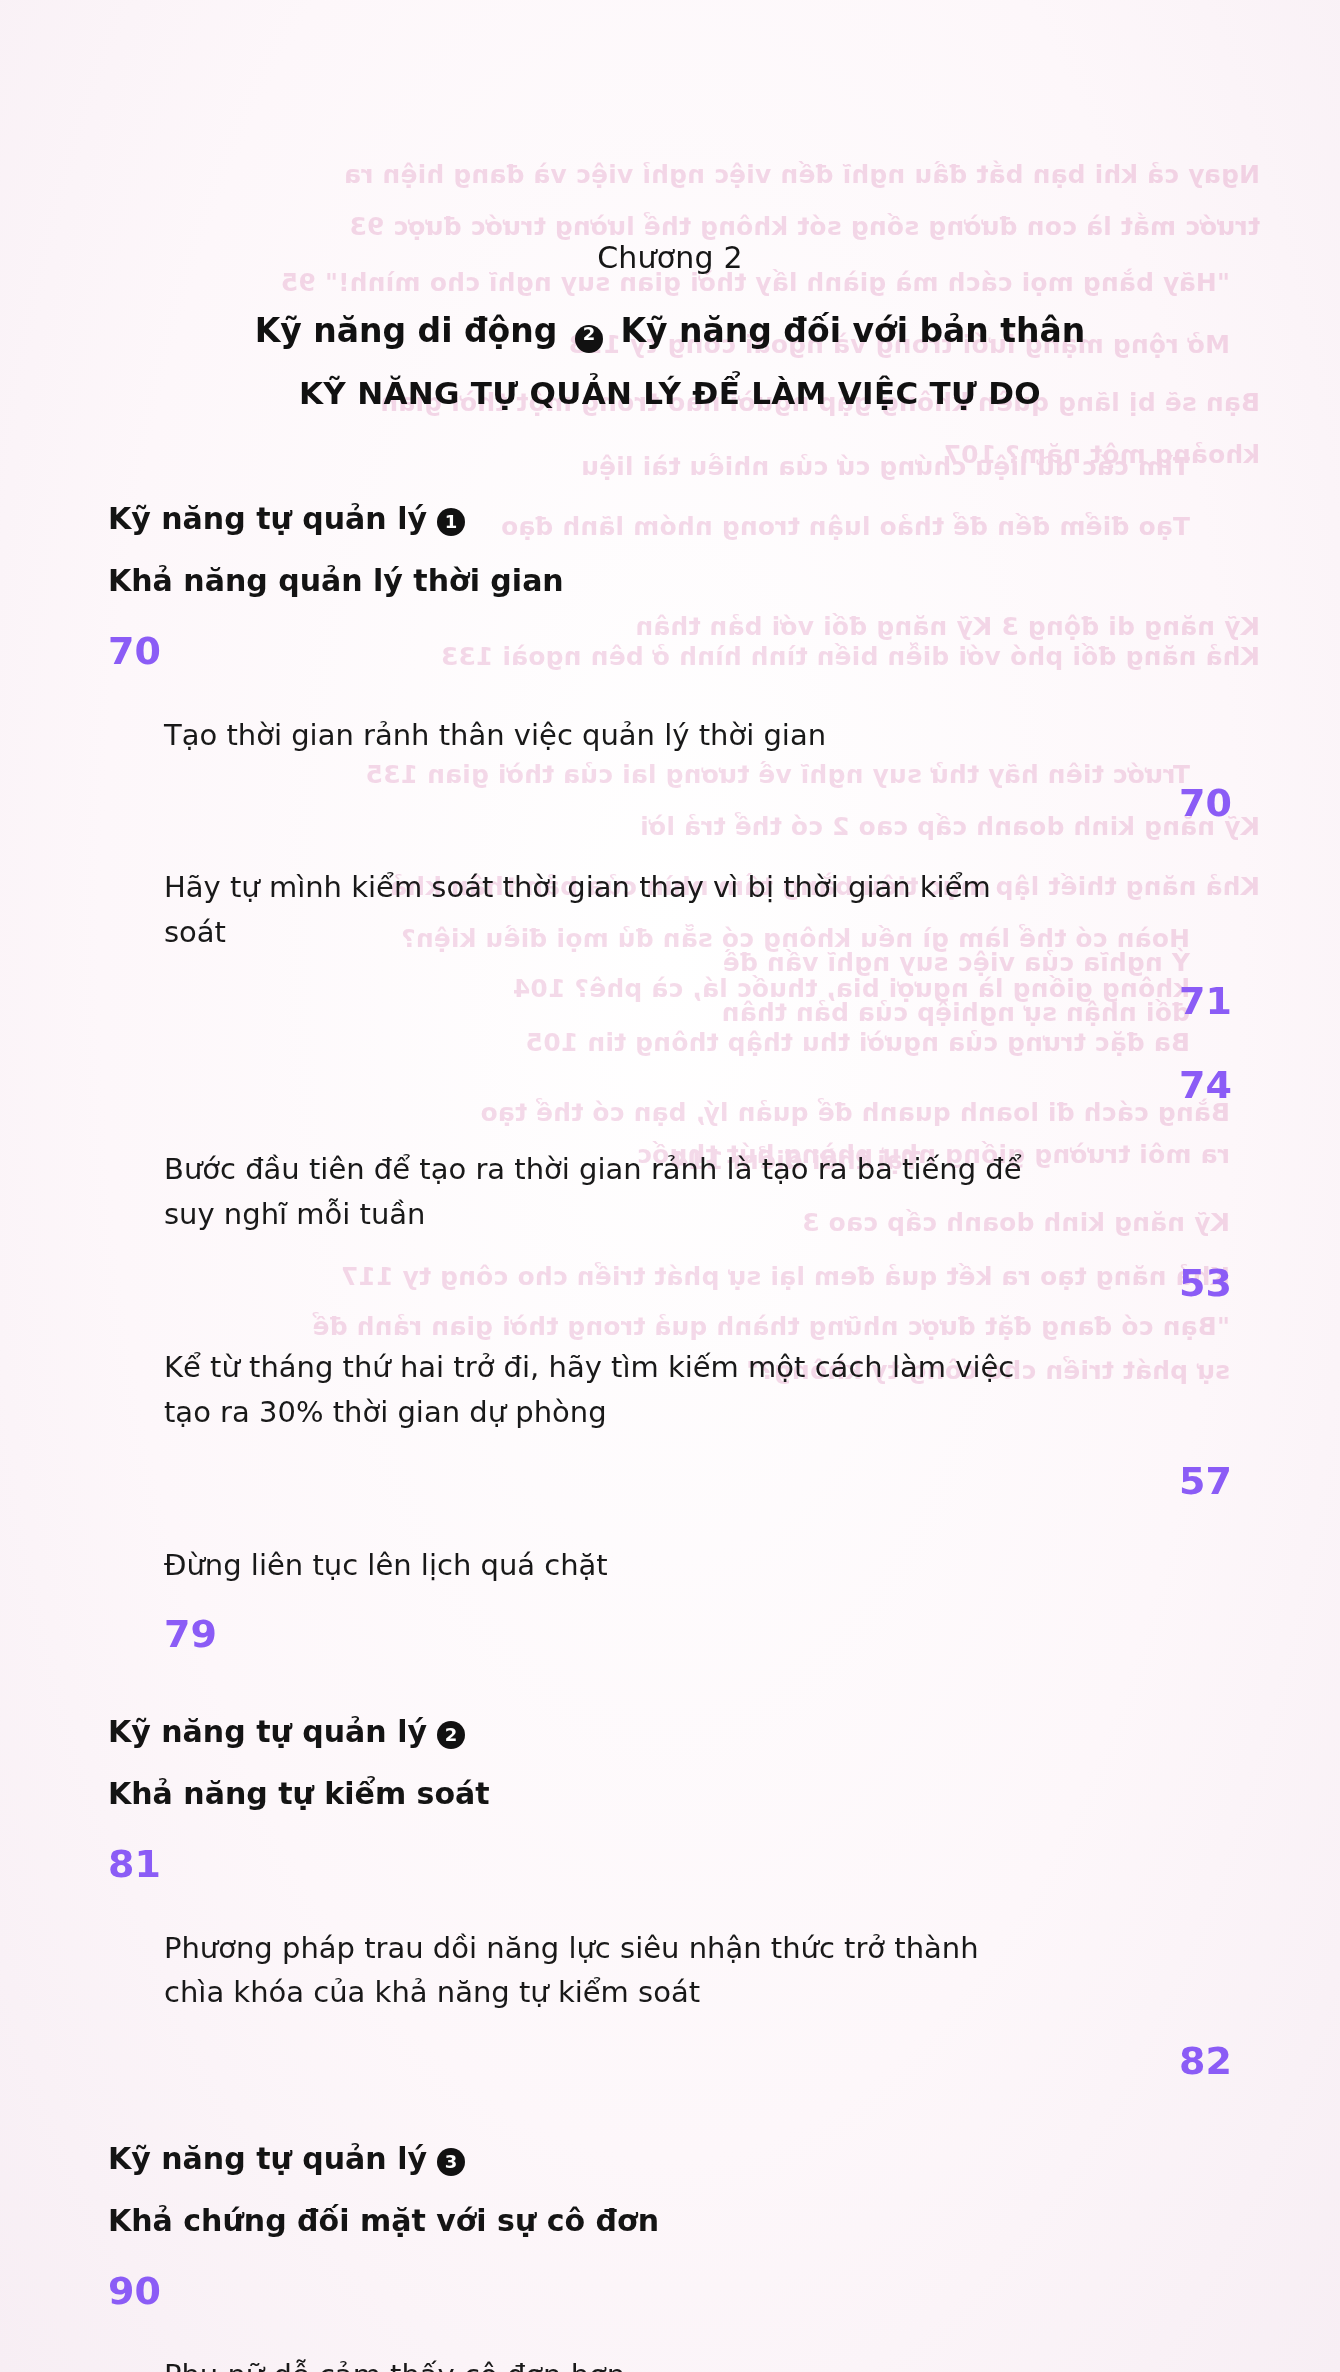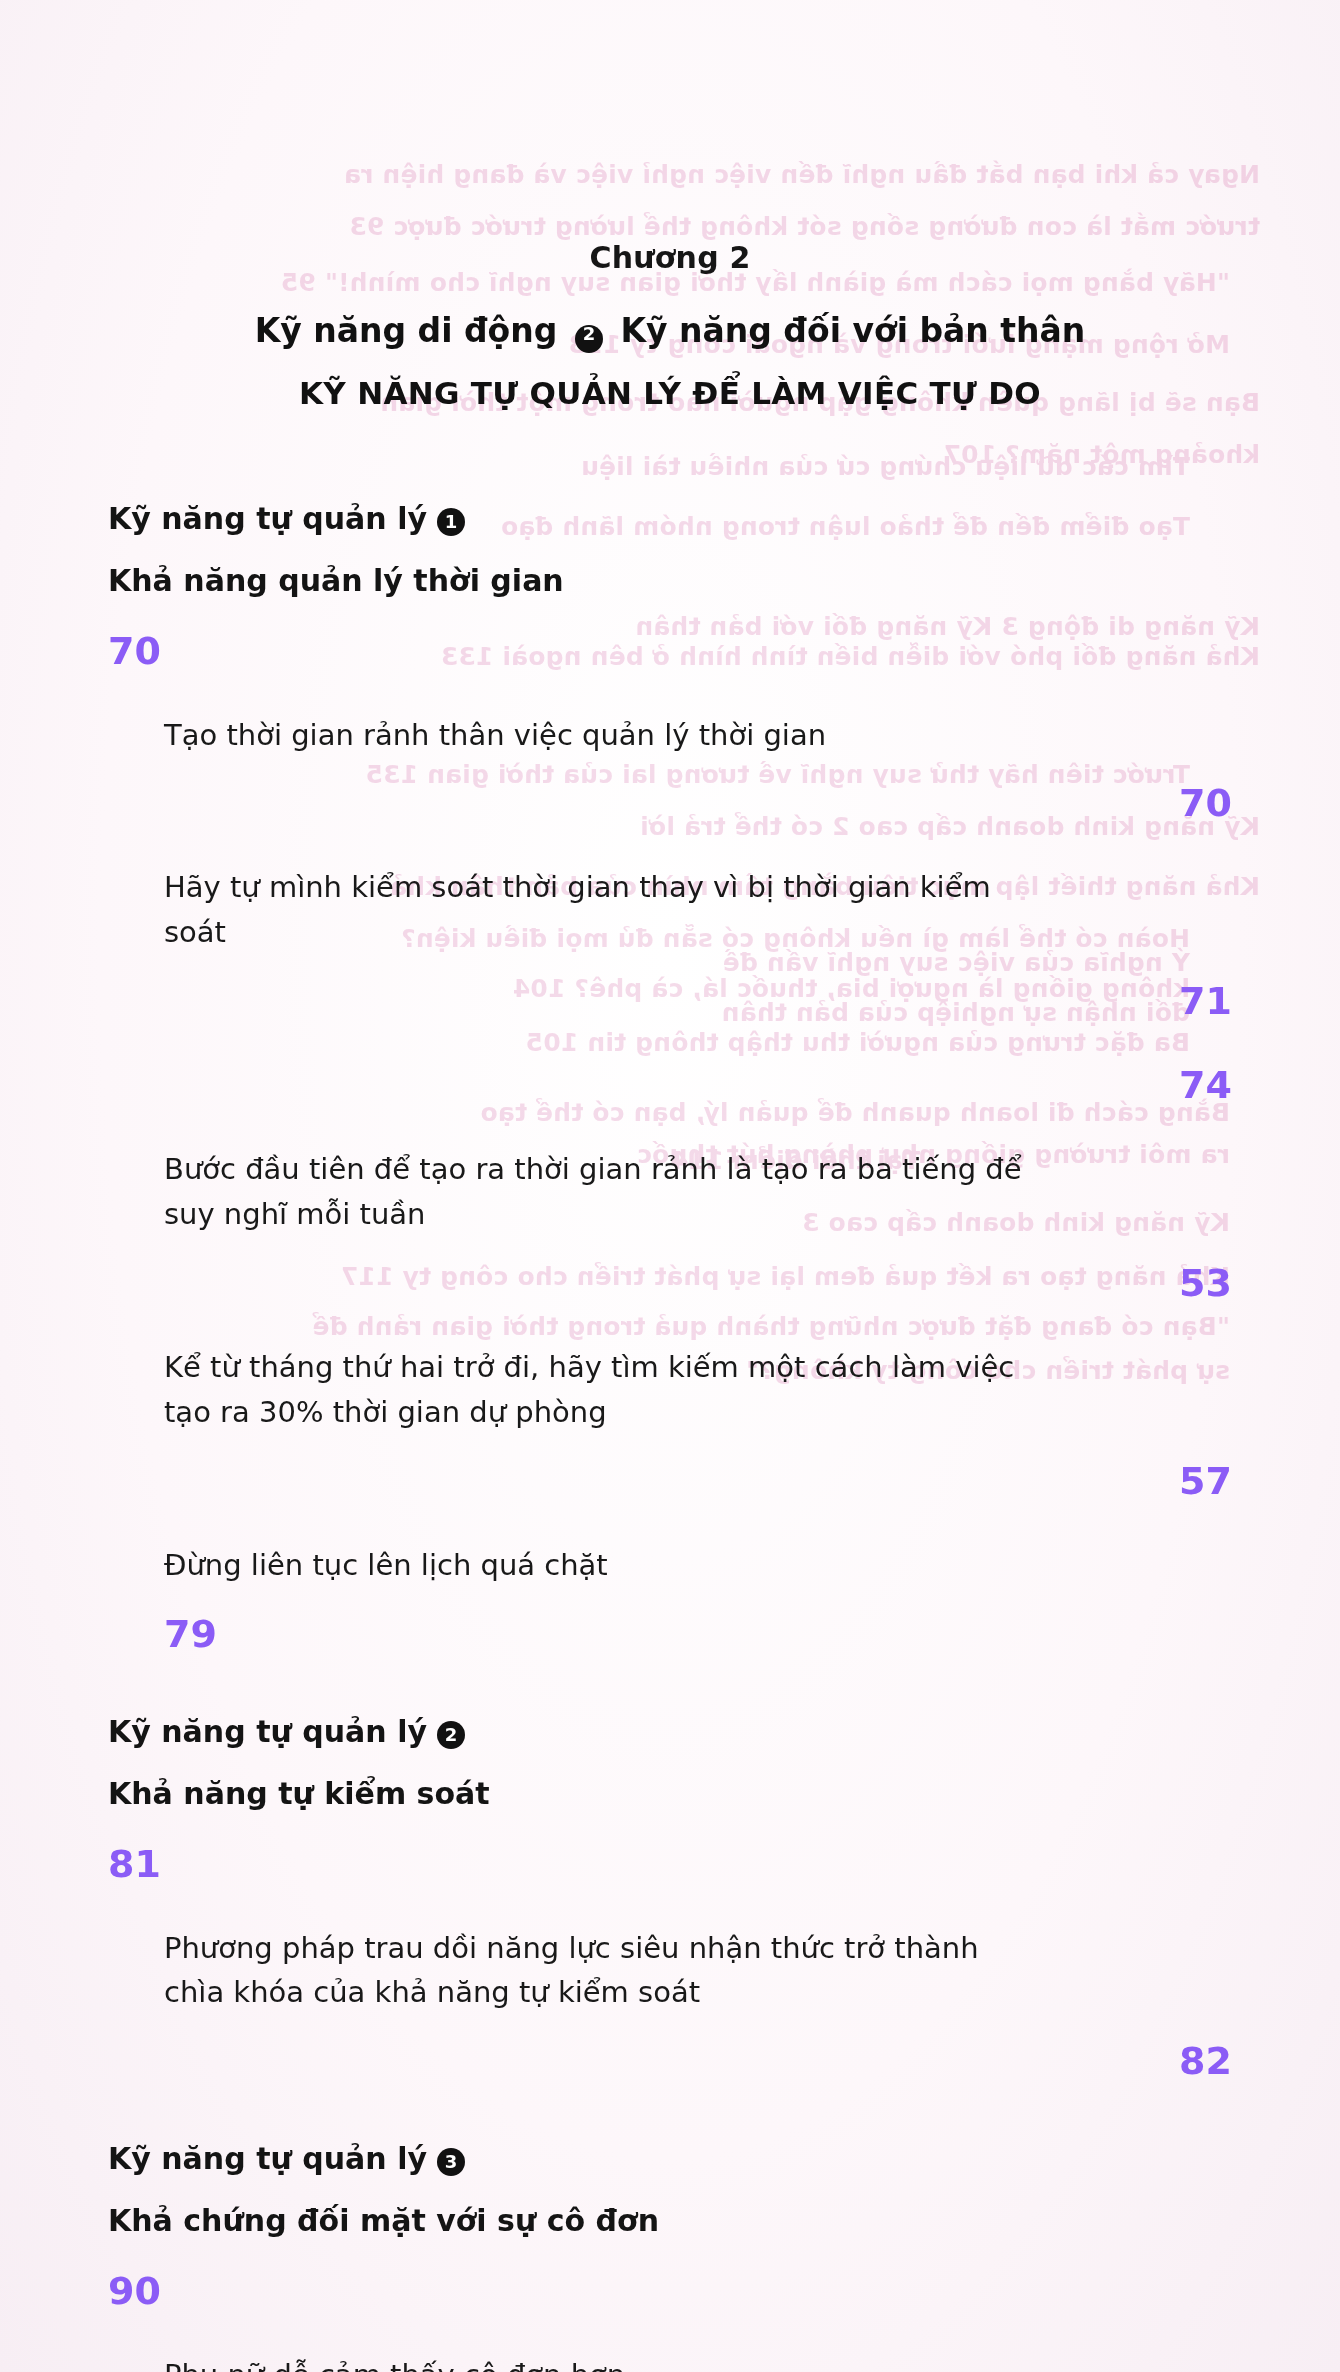--- a/index.html
+++ b/index.html
@@ -49,21 +49,21 @@
     width: 1340px;
     height: 2372px;
   }
 
   .head {
     text-align: center;
     margin-top: 240px;
   }
   .chapter-label {
     font-size: 30px;
-    font-weight: 700;
+    font-weight: 400;
     color: #161616;
     letter-spacing: 0.2px;
   }
   .chapter-title {
     margin-top: 36px;
     font-size: 33px;
     font-weight: 700;
     color: #111111;
   }
   .chapter-title .circ {

